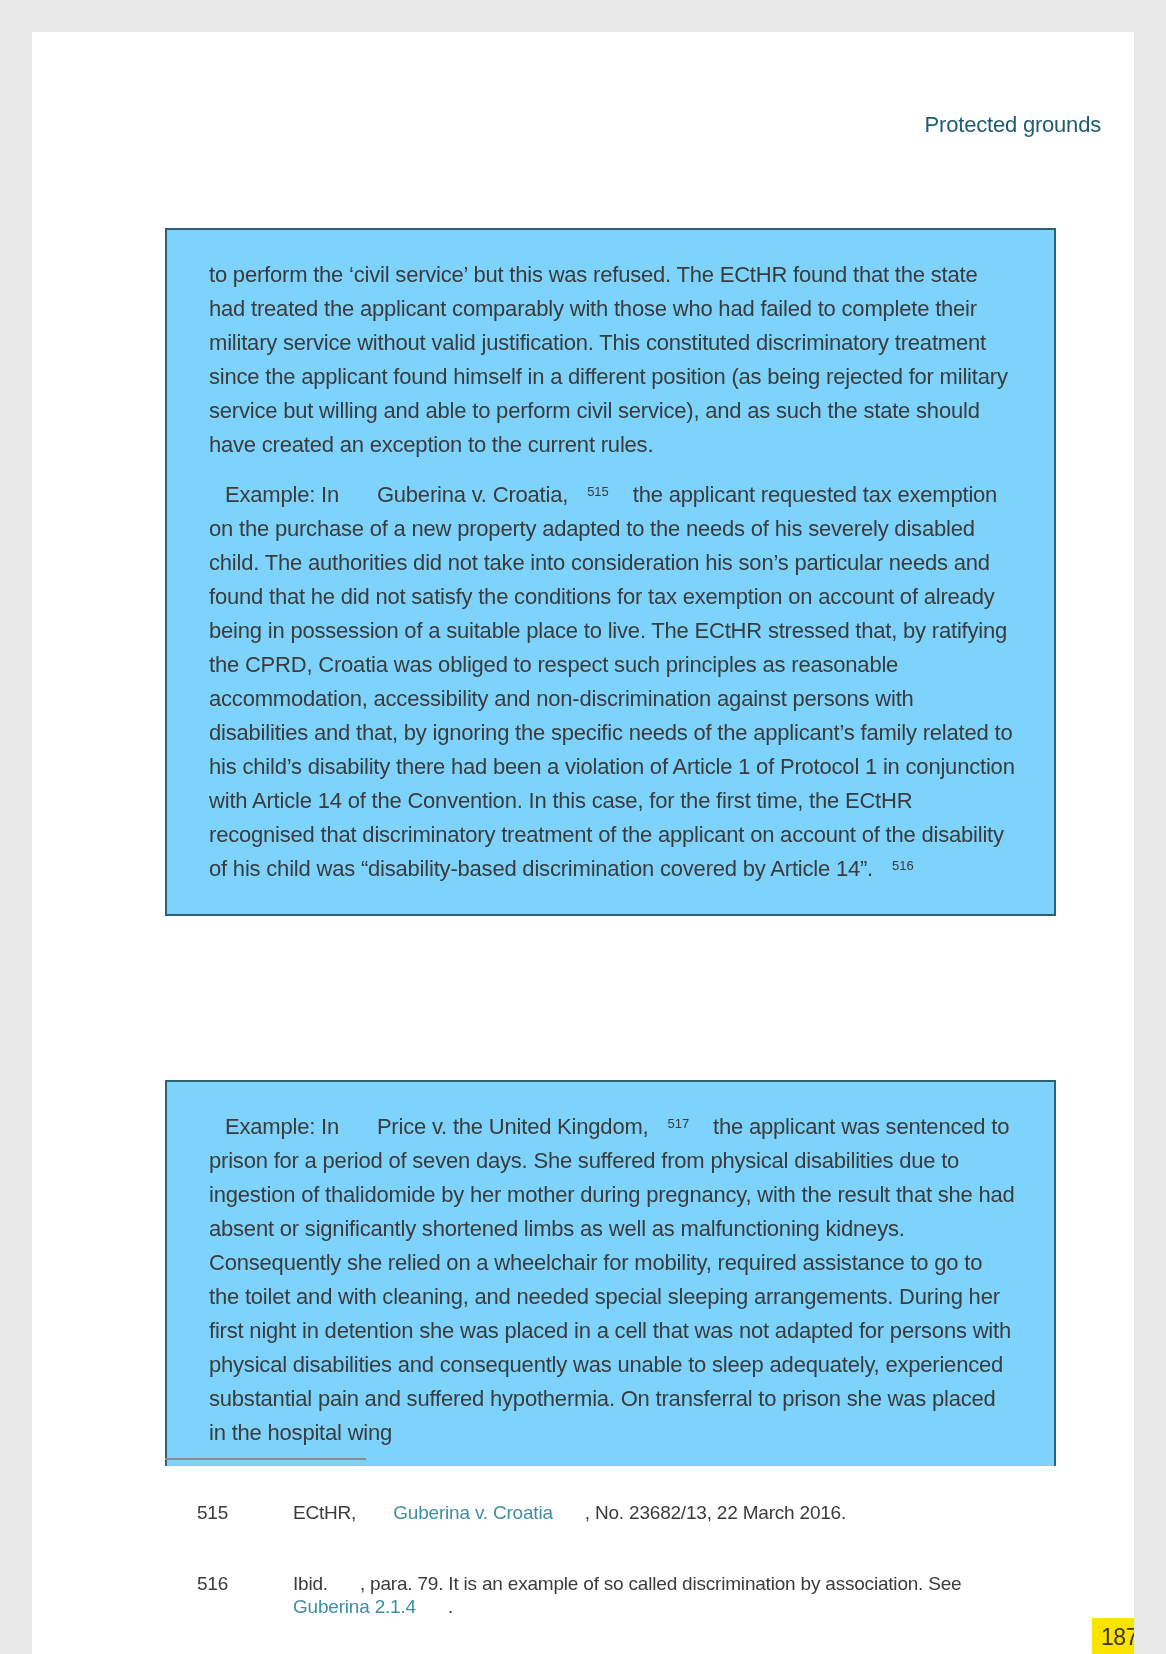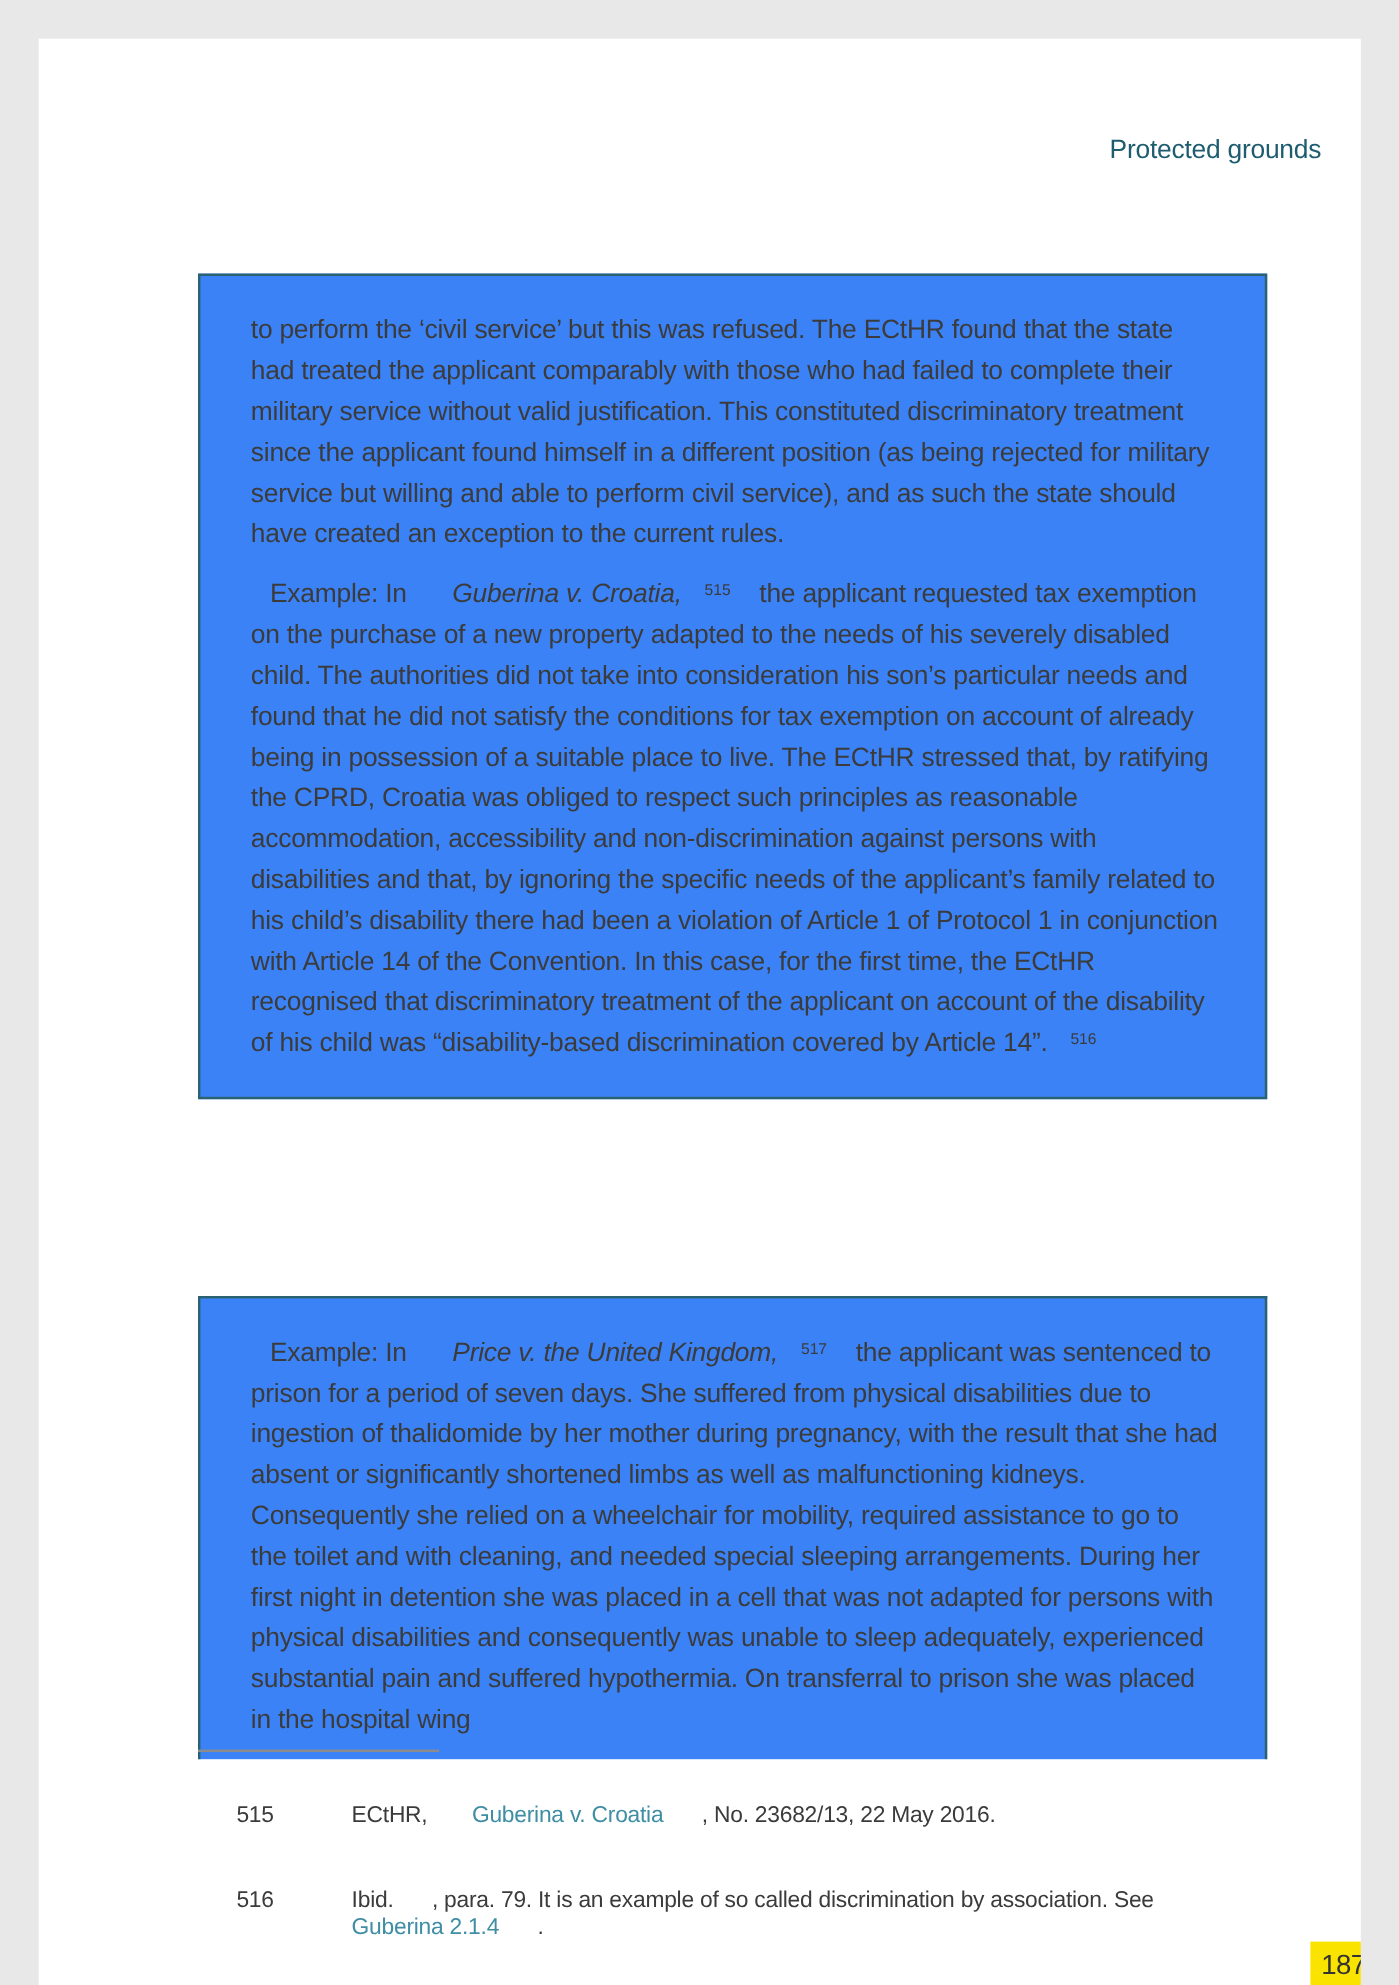--- a/index.html
+++ b/index.html
@@ -26,32 +26,32 @@
     top:63px;right:81px;
     font-size:22px;line-height:28px;
     color:var(--teal-dark);
     letter-spacing:-0.2px;
   }
   .example-box{
     position:absolute;
     left:117px;width:891px;
     border:2px solid var(--box-border);
     padding:12px 22px 12px 26px;
-    background:#3b82f6;
+    background:#7dd3fc;
   }
   .example-box p{
     font-size:22px;
     line-height:34px;
     letter-spacing:-0.2px;
     color:var(--ink);
   }
   .example-box p + p{margin-top:14px;}
   .box1{top:180px;}
   .box2{top:1032px;border-bottom:none;padding-bottom:0;}
-  .case-name{font-style:italic;text-align:right;}
+  .case-name{text-align:right;}
   sup.fn-ref{
     font-size:13px;
     line-height:0;
     vertical-align:6px;
     margin:0 2px 0 3px;
     letter-spacing:0;
   }
   .mid-para{
     position:absolute;
     left:117px;top:921px;width:891px;
@@ -109,21 +109,21 @@
   <div class="example-box box2">
     <p><span>Example: In </span><span class="case-name">Price v. the United Kingdom,</span><sup class="fn-ref">517</sup><span> the applicant was sentenced to prison for a period of seven days. She suffered from physical disabilities due to ingestion of thalidomide by her mother during pregnancy, with the result that she had absent or significantly shortened limbs as well as malfunctioning kidneys. Consequently she relied on a wheelchair for mobility, required assistance to go to the toilet and with cleaning, and needed special sleeping arrangements. During her first night in detention she was placed in a cell that was not adapted for persons with physical disabilities and consequently was unable to sleep adequately, experienced substantial pain and suffered hypothermia. On transferral to prison she was placed in the hospital wing</span></p>
   </div>
 
   <div class="fn-rule"></div>
 
   <div class="footnotes">
 
     <div class="fn-row">
       <span class="fn-num">515</span>
-      <span class="fn-text"><span>ECtHR, </span><a class="fn-link italic">Guberina v. Croatia</a><span>, No. 23682/13, 22 May 2016.</span></span>
+      <span class="fn-text"><span>ECtHR, </span><a class="fn-link italic">Guberina v. Croatia</a><span>, No. 23682/13, 22 March 2016.</span></span>
     </div>
 
     <div class="fn-row">
       <span class="fn-num">516</span>
       <span class="fn-text"><span class="italic">Ibid.</span><span>, para. 79. It is an example of so called discrimination by association. See </span><a class="fn-link">Guberina 2.1.4</a><span>.</span></span>
     </div>
 
     <div class="fn-row">
       <span class="fn-num">517</span>
       <span class="fn-text"><span>ECtHR, </span><a class="fn-link italic">Price v. the United During</a><span>, No. 33394/96, 10 May 2001.</span></span>

